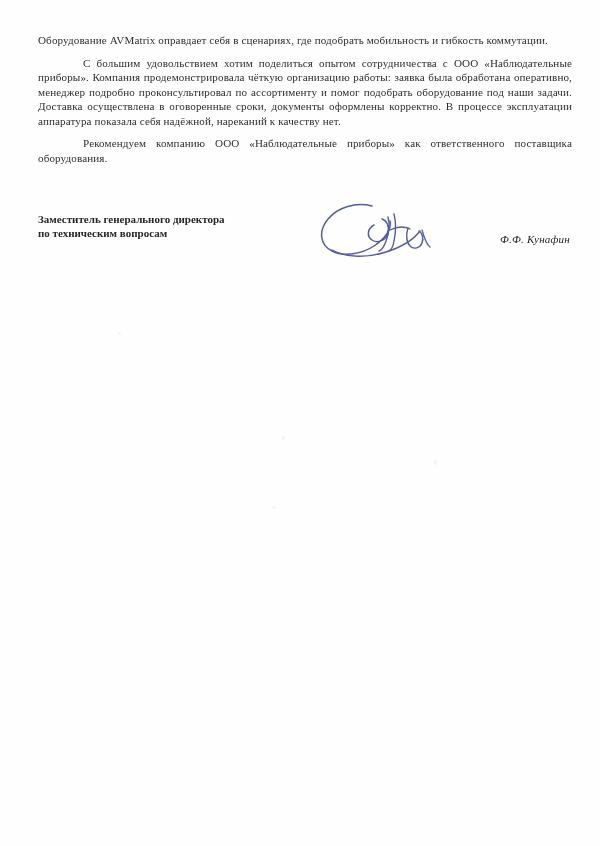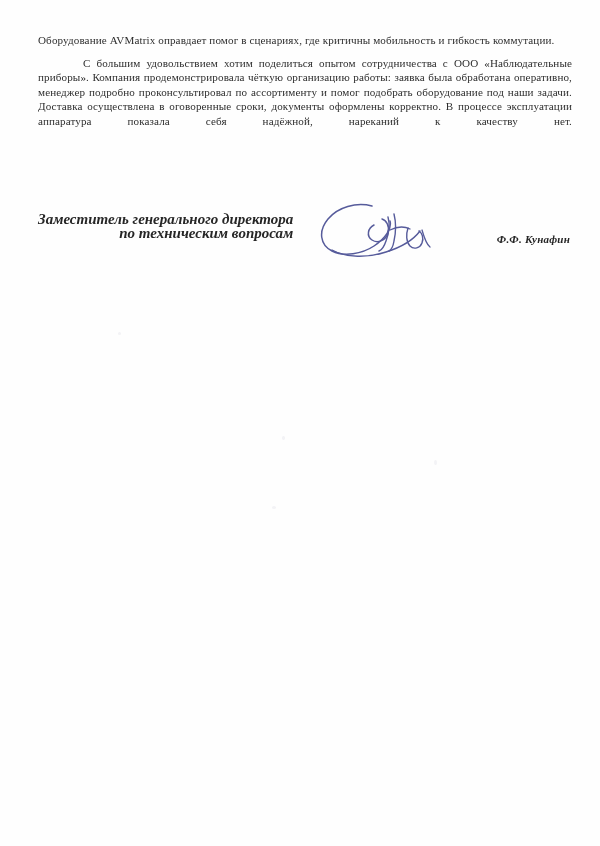--- a/index.html
+++ b/index.html
@@ -60,36 +60,34 @@
     top: 210px;
     width: 534px;
     height: 60px;
   }
 
   .sig-title {
     position: absolute;
     left: 0;
     top: 3px;
     font-family: "Liberation Serif", "DejaVu Serif", serif;
-    font-style: italic;
     font-weight: bold;
-    font-size: 15px;
+    font-size: 11px;
     line-height: 13.5px;
     color: #262626;
     white-space: pre-line;
-    text-align: right;
   }
 
   .sig-name {
     position: absolute;
     right: 2px;
     top: 23px;
     font-family: "Liberation Serif", "DejaVu Serif", serif;
     font-style: italic;
-    font-weight: bold;
+    font-weight: normal;
     font-size: 11px;
     color: #242424;
     letter-spacing: 0.02em;
   }
 
   .sig-mark {
     position: absolute;
     left: 278px;
     top: -10px;
     width: 132px;
@@ -115,22 +113,23 @@
     border-radius: 50%;
     opacity: 0.55;
   }
 </style>
 </head>
 <body>
 
 <div class="page">
 
   <div class="doc-body">
-    <p class="para">Оборудование AVMatrix оправдает помог в сценариях, где критичны мобильность и гибкость коммутации.</p>
+    <p class="para">Оборудование AVMatrix оправдает себя в сценариях, где подобрать мобильность и гибкость коммутации.</p>
     <p class="para indent">С большим удовольствием хотим поделиться опытом сотрудничества с ООО «Наблюдательные приборы». Компания продемонстрировала чёткую организацию работы: заявка была обработана оперативно, менеджер подробно проконсультировал по ассортименту и помог подобрать оборудование под наши задачи. Доставка осуществлена в оговоренные сроки, документы оформлены корректно. В процессе эксплуатации аппаратура показала себя надёжной, нареканий к качеству нет.</p>
+    <p class="para indent">Рекомендуем компанию ООО «Наблюдательные приборы» как ответственного поставщика оборудования.</p>
   </div>
 
   <div class="signature-block">
 
     <div class="sig-title">Заместитель генерального директора
 по техническим вопросам</div>
 
     <div class="sig-mark">
       <svg viewBox="0 0 132 62" aria-hidden="true">
 

